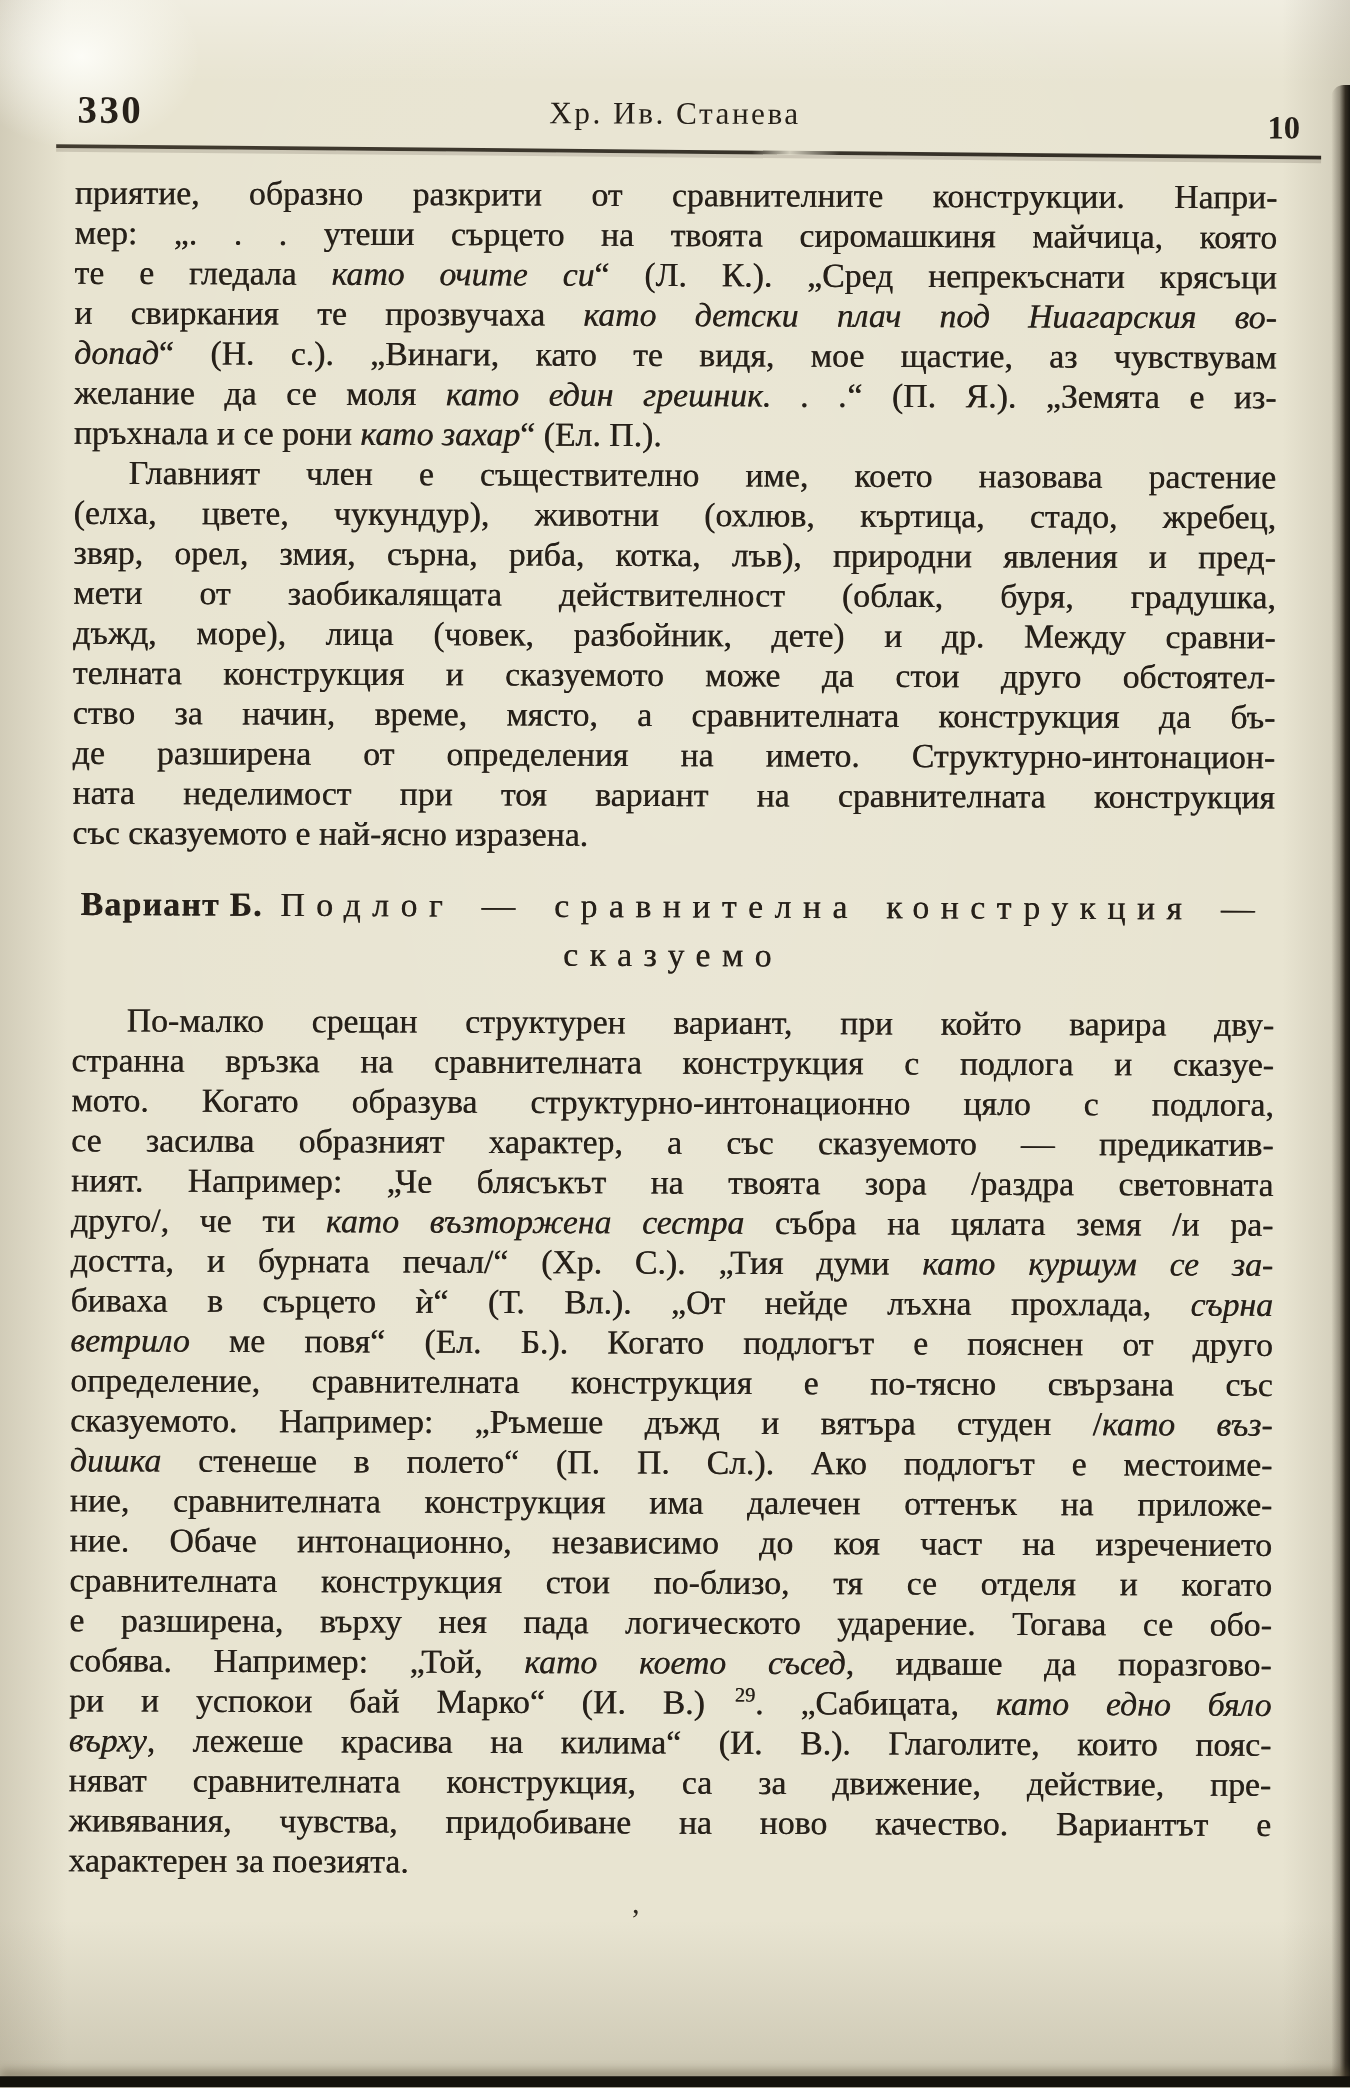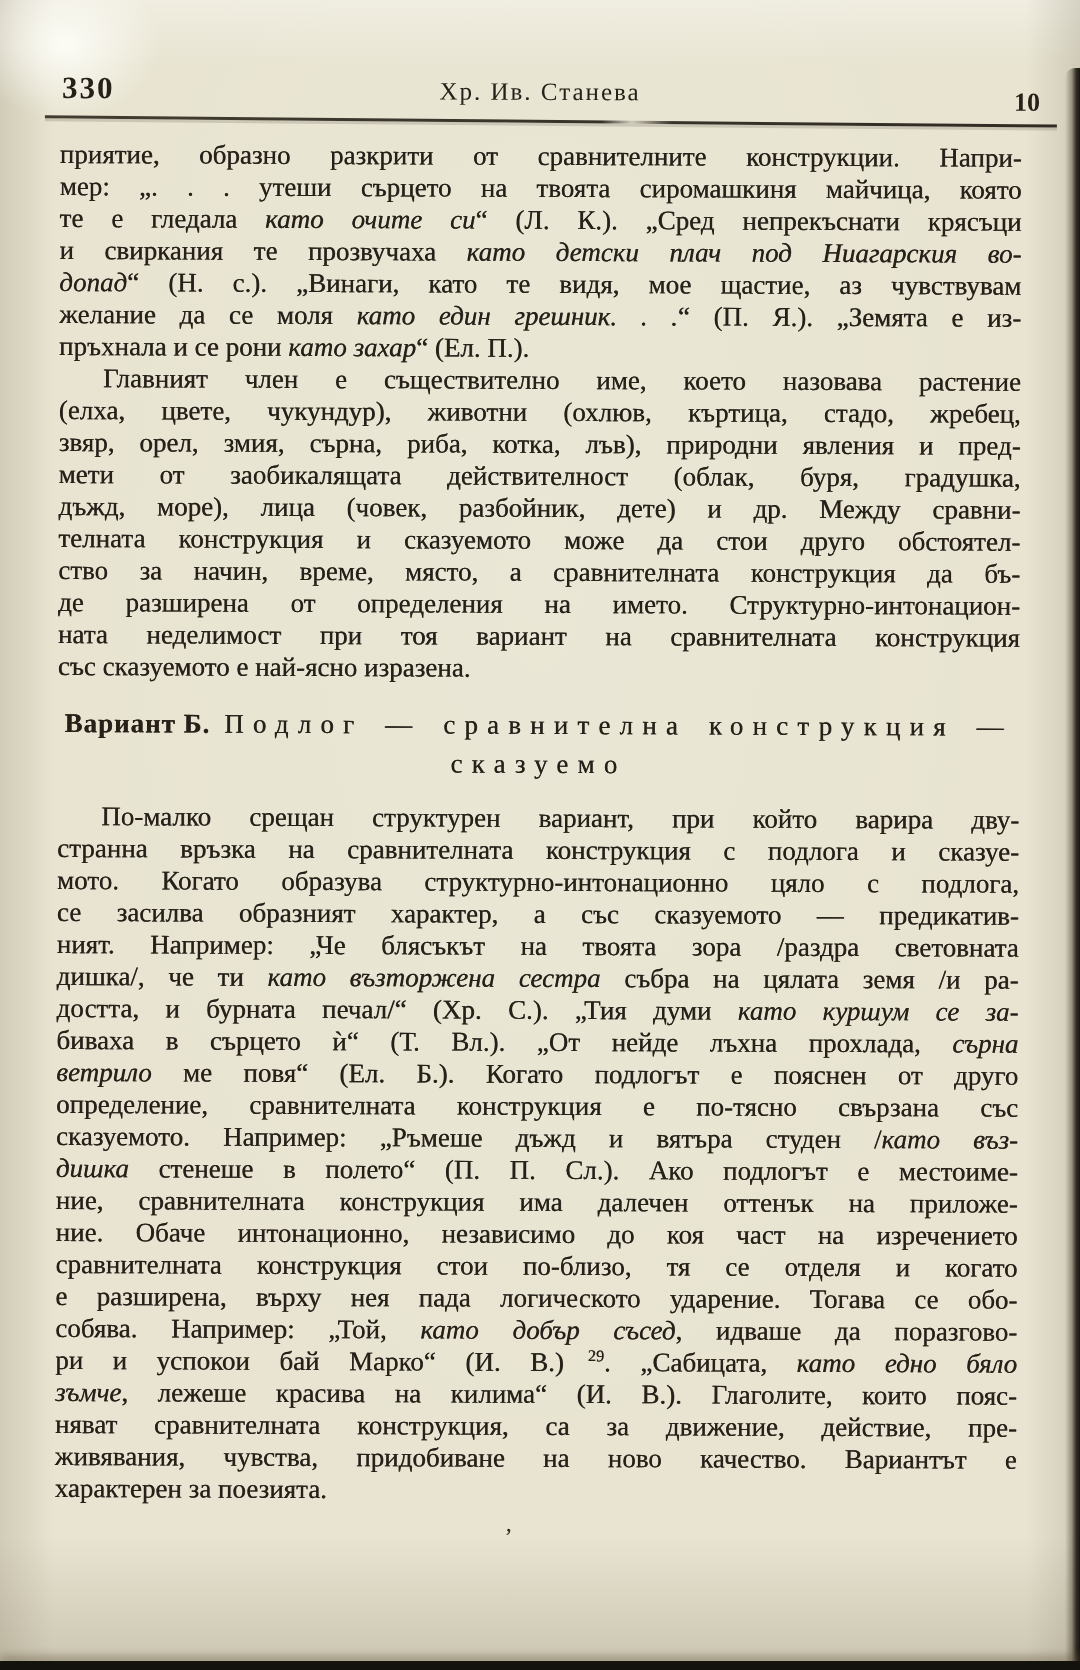--- a/index.html
+++ b/index.html
@@ -94,34 +94,34 @@
           <span class="heading-spaced">сказуемо</span>
         </div>
       </div>
 
       <div>
           <div class="line indent"><span>По-малко срещан структурен вариант, при който варира дву-</span></div>
           <div class="line"><span>странна връзка на сравнителната конструкция с подлога и сказуе-</span></div>
           <div class="line"><span>мото. Когато образува структурно-интонационно цяло с подлога,</span></div>
           <div class="line"><span>се засилва образният характер, а със сказуемото — предикатив-</span></div>
           <div class="line"><span>ният. Например: „Че блясъкът на твоята зора /раздра световната</span></div>
-          <div class="line"><span>дишка/, че ти </span><i>като възторжена сестра</i><span> събра на цялата земя /и ра-</span></div>
+          <div class="line"><span>друго/, че ти </span><i>като възторжена сестра</i><span> събра на цялата земя /и ра-</span></div>
           <div class="line"><span>достта, и бурната печал/“ (Хр. С.). „Тия думи </span><i>като куршум се за-</i></div>
           <div class="line"><span>биваха в сърцето ѝ“ (Т. Вл.). „От нейде лъхна прохлада, </span><i>сърна</i></div>
           <div class="line"><i>ветрило</i><span> ме повя“ (Ел. Б.). Когато подлогът е пояснен от друго</span></div>
           <div class="line"><span>определение, сравнителната конструкция е по-тясно свързана със</span></div>
           <div class="line"><span>сказуемото. Например: „Ръмеше дъжд и вятъра студен /</span><i>като въз-</i></div>
           <div class="line"><i>дишка</i><span> стенеше в полето“ (П. П. Сл.). Ако подлогът е местоиме-</span></div>
           <div class="line"><span>ние, сравнителната конструкция има далечен оттенък на приложе-</span></div>
           <div class="line"><span>ние. Обаче интонационно, независимо до коя част на изречението</span></div>
           <div class="line"><span>сравнителната конструкция стои по-близо, тя се отделя и когато</span></div>
           <div class="line"><span>е разширена, върху нея пада логическото ударение. Тогава се обо-</span></div>
-          <div class="line"><span>собява. Например: „Той, </span><i>като добър съсед</i><span>, идваше да поразгово-</span></div>
+          <div class="line"><span>собява. Например: „Той, </span><i>като което съсед</i><span>, идваше да поразгово-</span></div>
           <div class="line"><span>ри и успокои бай Марко“ (И. В.)</span><sup>29</sup><span>. „Сабицата, </span><i>като едно бяло</i></div>
-          <div class="line"><i>зъмче</i><span>, лежеше красива на килима“ (И. В.). Глаголите, които пояс-</span></div>
+          <div class="line"><i>върху</i><span>, лежеше красива на килима“ (И. В.). Глаголите, които пояс-</span></div>
           <div class="line"><span>няват сравнителната конструкция, са за движение, действие, пре-</span></div>
           <div class="line"><span>живявания, чувства, придобиване на ново качество. Вариантът е</span></div>
           <div class="line last"><span>характерен за поезията.</span></div>
         </div>
 
     </div>
 
     <div class="apostrophe-mark">’</div>
   </div>
 

